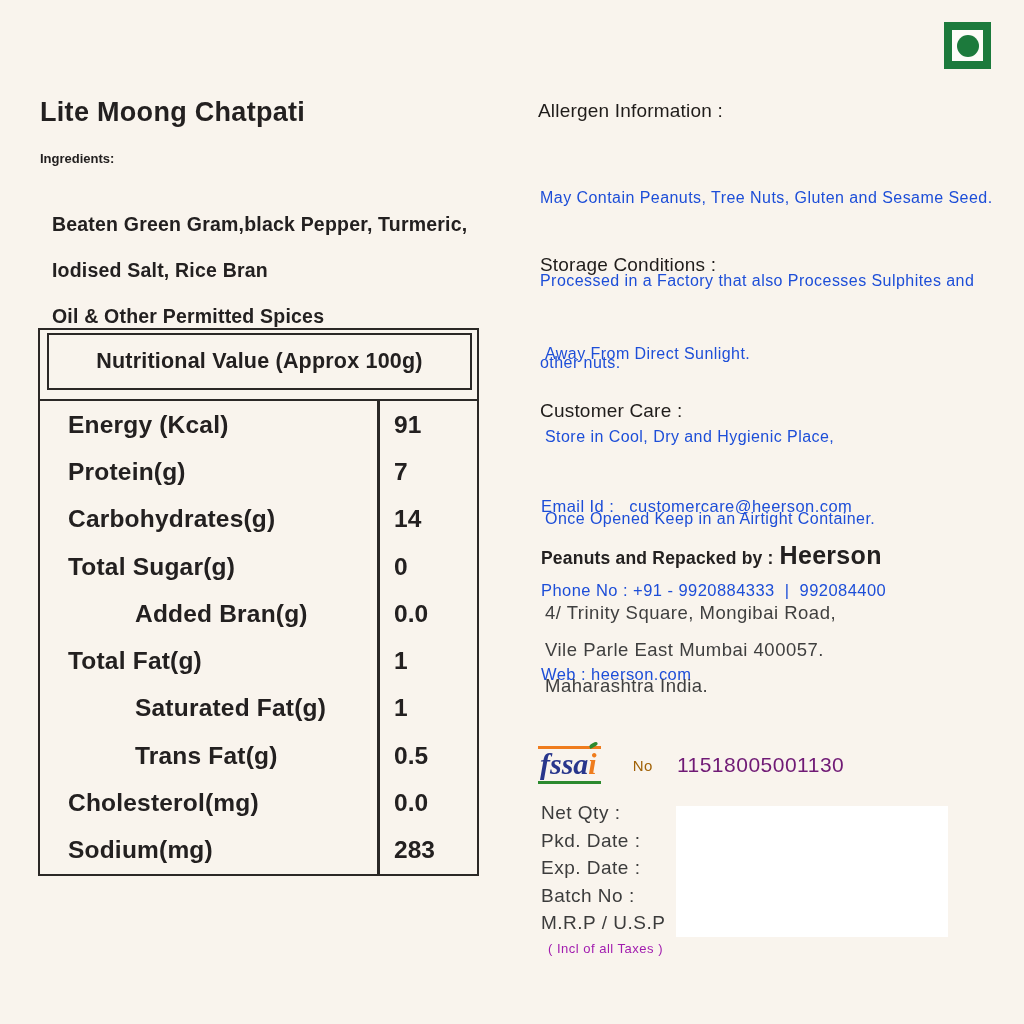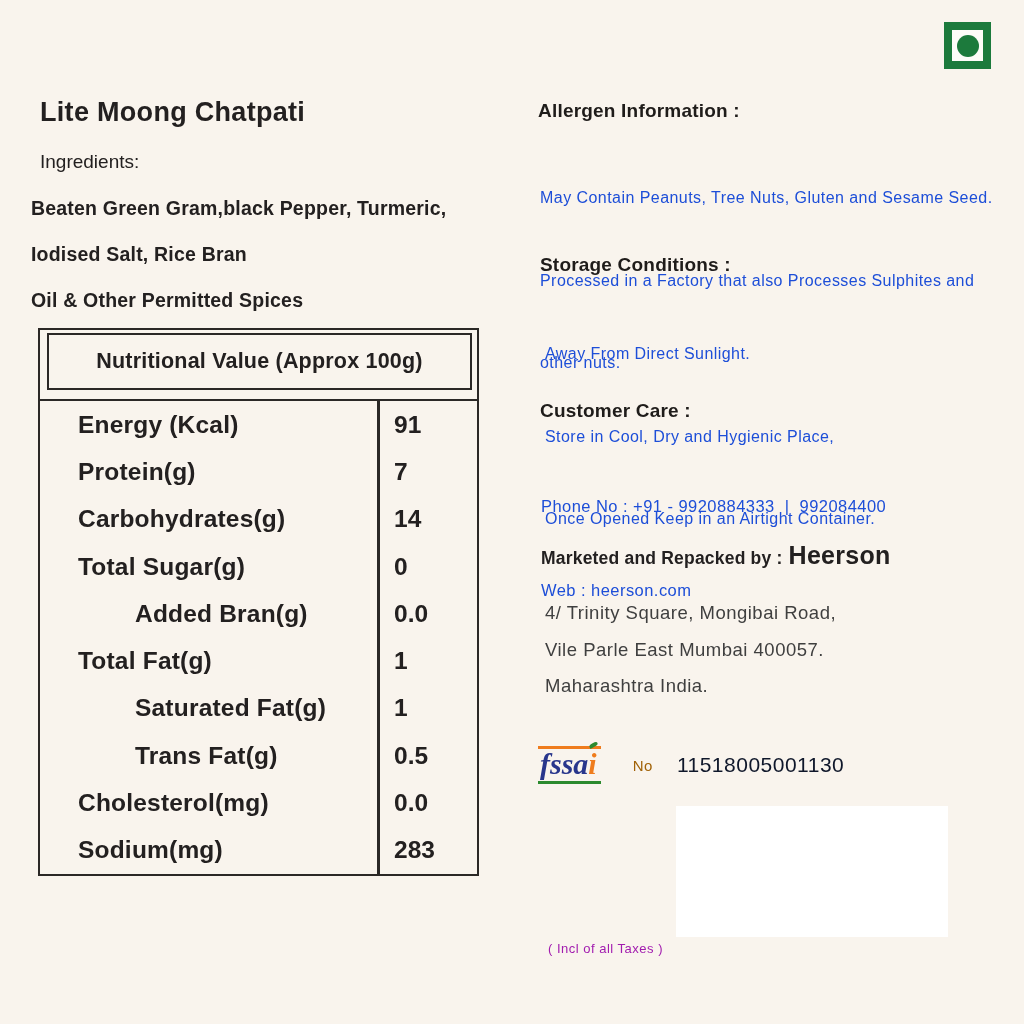--- a/index.html
+++ b/index.html
@@ -16,22 +16,22 @@
   
   .veg-mark{
     left:944px;top:22px;width:31px;height:31px;
     border:8px solid #1c7a3c;background:#fdfcf8;
     display:flex;align-items:center;justify-content:center;
   }
   .veg-dot{width:22px;height:22px;border-radius:50%;background:#1c7a3c;}
 
   
   .title{left:40px;top:97px;font-size:27px;font-weight:700;letter-spacing:.3px;}
-  .ing-heading{left:40px;top:151px;font-size:19px;font-weight:400;}
-  .ing-line{left:31px;font-size:19.5px;font-weight:700;letter-spacing:.2px;}
+  .ing-heading{left:40px;top:151px;font-size:13px;font-weight:700;}
+  .ing-line{left:52px;font-size:19.5px;font-weight:700;letter-spacing:.2px;margin-top:16px;}
   .ing-line.l0{top:197px;}
   .ing-line.l1{top:243px;}
   .ing-line.l2{top:289px;}
 
   
   .nv-table{
     left:38px;top:328px;width:441px;height:548px;
     border:2.5px solid #2b2826;box-sizing:border-box;
   }
   .nv-title-box{
@@ -40,26 +40,26 @@
     display:flex;align-items:center;justify-content:center;
     font-size:21.5px;font-weight:700;letter-spacing:.2px;
   }
   .nv-body{
     position:absolute;left:0;right:0;top:69px;bottom:0;
     border-top:2.5px solid #2b2826;
     display:flex;flex-direction:column;
   }
   .nv-divider{position:absolute;left:337px;top:0;bottom:0;width:2.5px;background:#2b2826;}
   .nv-row{flex:1;position:relative;display:flex;align-items:center;}
-  .nv-label{padding-left:38px;font-size:24.5px;font-weight:700;letter-spacing:.2px;}
+  .nv-label{padding-left:28px;font-size:24.5px;font-weight:700;letter-spacing:.2px;}
   .nv-row.indent .nv-label{padding-left:95px;}
   .nv-value{position:absolute;left:354px;font-size:24.5px;font-weight:700;}
 
   
-  .sec-heading{font-size:19px;font-weight:700;color:#1f1c1a;letter-spacing:.2px;}
+  .sec-heading{font-size:19px;font-weight:400;color:#1f1c1a;letter-spacing:.2px;}
   .h-allergen{left:538px;top:100px;}
   .h-storage{left:540px;top:254px;}
   .h-care{left:540px;top:400px;}
   .body-text{font-size:16px;color:#1d4ed8;letter-spacing:.45px;line-height:27.5px;white-space:pre;}
   .allergen-lines{left:540px;top:129px;}
   .storage-lines{left:545px;top:285px;}
   .care-lines{left:541px;top:436px;font-size:16.5px;line-height:28px;}
 
   .marketed{left:541px;top:541px;display:flex;align-items:baseline;}
   .marketed-label{font-size:17.5px;font-weight:700;letter-spacing:.2px;}
@@ -73,21 +73,21 @@
     font-size:30px;line-height:30px;color:#28368c;
     border-top:3px solid #ef7c1d;border-bottom:3px solid #2c8a2e;
     padding:0 4px 2px 2px;position:relative;
   }
   .fssai-i{color:#ef7c1d;position:relative;}
   .fssai-leaf{
     position:absolute;top:-4px;right:-1px;width:9px;height:4px;
     background:#2c8a2e;border-radius:50% 50% 50% 0;transform:rotate(-28deg);
   }
   .fssai-no-label{font-size:15px;color:#a16207;margin-left:32px;letter-spacing:.5px;}
-  .fssai-number{font-size:21px;color:#0f172a;margin-left:24px;letter-spacing:.5px;}
+  .fssai-number{font-size:21px;color:#701a75;margin-left:24px;letter-spacing:.5px;}
 
   .fill-labels{left:541px;top:799px;font-size:19px;color:#3c3c3c;letter-spacing:.5px;line-height:27.6px;}
   .fill-box{left:676px;top:806px;width:272px;height:131px;background:#ffffff;}
   .taxes-note{left:548px;top:941px;font-size:13px;color:#a21caf;letter-spacing:.5px;}
 </style>
 </head>
 <body>
 
 <div class="canvas">
 
@@ -157,37 +157,45 @@
 
   <div class="abs sec-heading h-storage">Storage Conditions :</div>
   <div class="abs body-text storage-lines">
     <div>Away From Direct Sunlight.</div>
     <div>Store in Cool, Dry and Hygienic Place,</div>
     <div>Once Opened Keep in an Airtight Container.</div>
   </div>
 
   <div class="abs sec-heading h-care">Customer Care :</div>
   <div class="abs body-text care-lines">
+    <div>Email Id :   customercare@heerson.com</div>
     <div>Phone No : +91 - 9920884333  |  992084400</div>
     <div>Web : heerson.com</div>
   </div>
 
   <div class="abs marketed">
-    <span class="marketed-label">Marketed and Repacked by :</span>
+    <span class="marketed-label">Peanuts and Repacked by :</span>
     <span class="brand">Heerson</span>
   </div>
 
   <div class="abs address">
     <div>4/ Trinity Square, Mongibai Road,</div>
     <div>Vile Parle East Mumbai 400057.</div>
     <div>Maharashtra India.</div>
   </div>
 
   <div class="abs fssai-row">
     <span class="fssai-logo"><span>fssa</span><span class="fssai-i">i<span class="fssai-leaf"></span></span></span>
     <span class="fssai-no-label">No</span>
     <span class="fssai-number">11518005001130</span>
   </div>
 
+  <div class="abs fill-labels">
+    <div>Net Qty :</div>
+    <div>Pkd. Date :</div>
+    <div>Exp. Date :</div>
+    <div>Batch No :</div>
+    <div>M.R.P / U.S.P</div>
+  </div>
   <div class="abs fill-box"></div>
   <div class="abs taxes-note">( Incl of all Taxes )</div>
 
 </div>
 
 </body></html>

